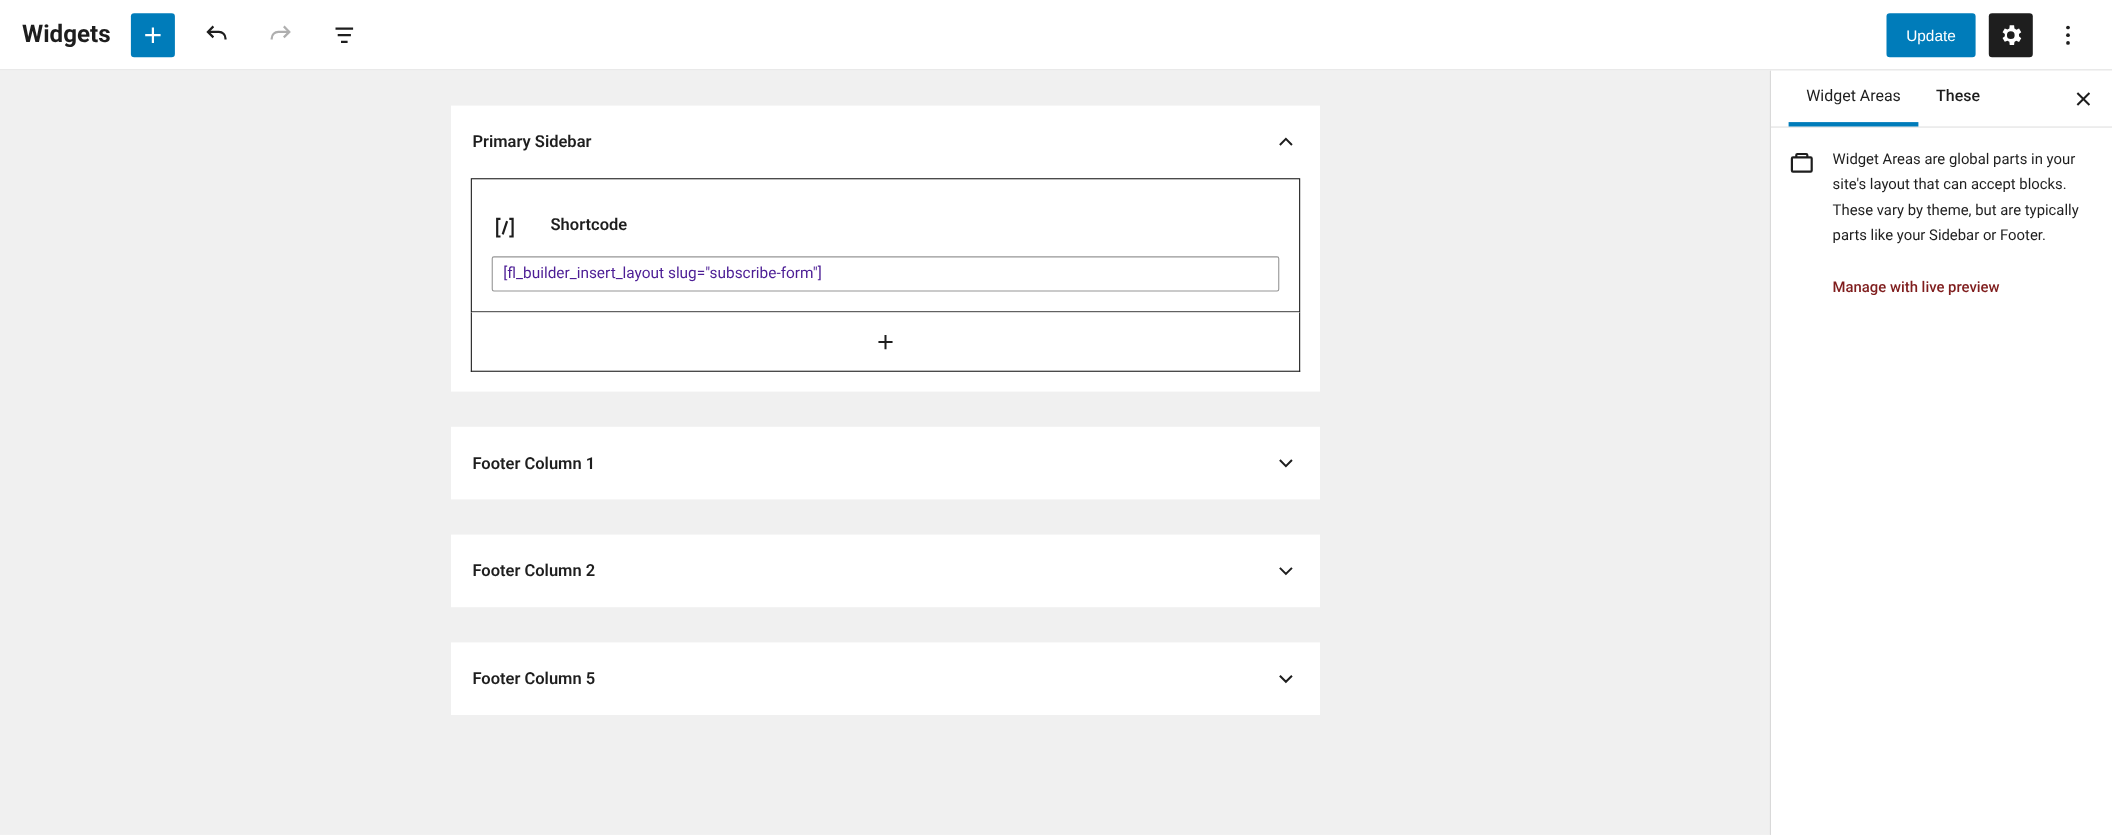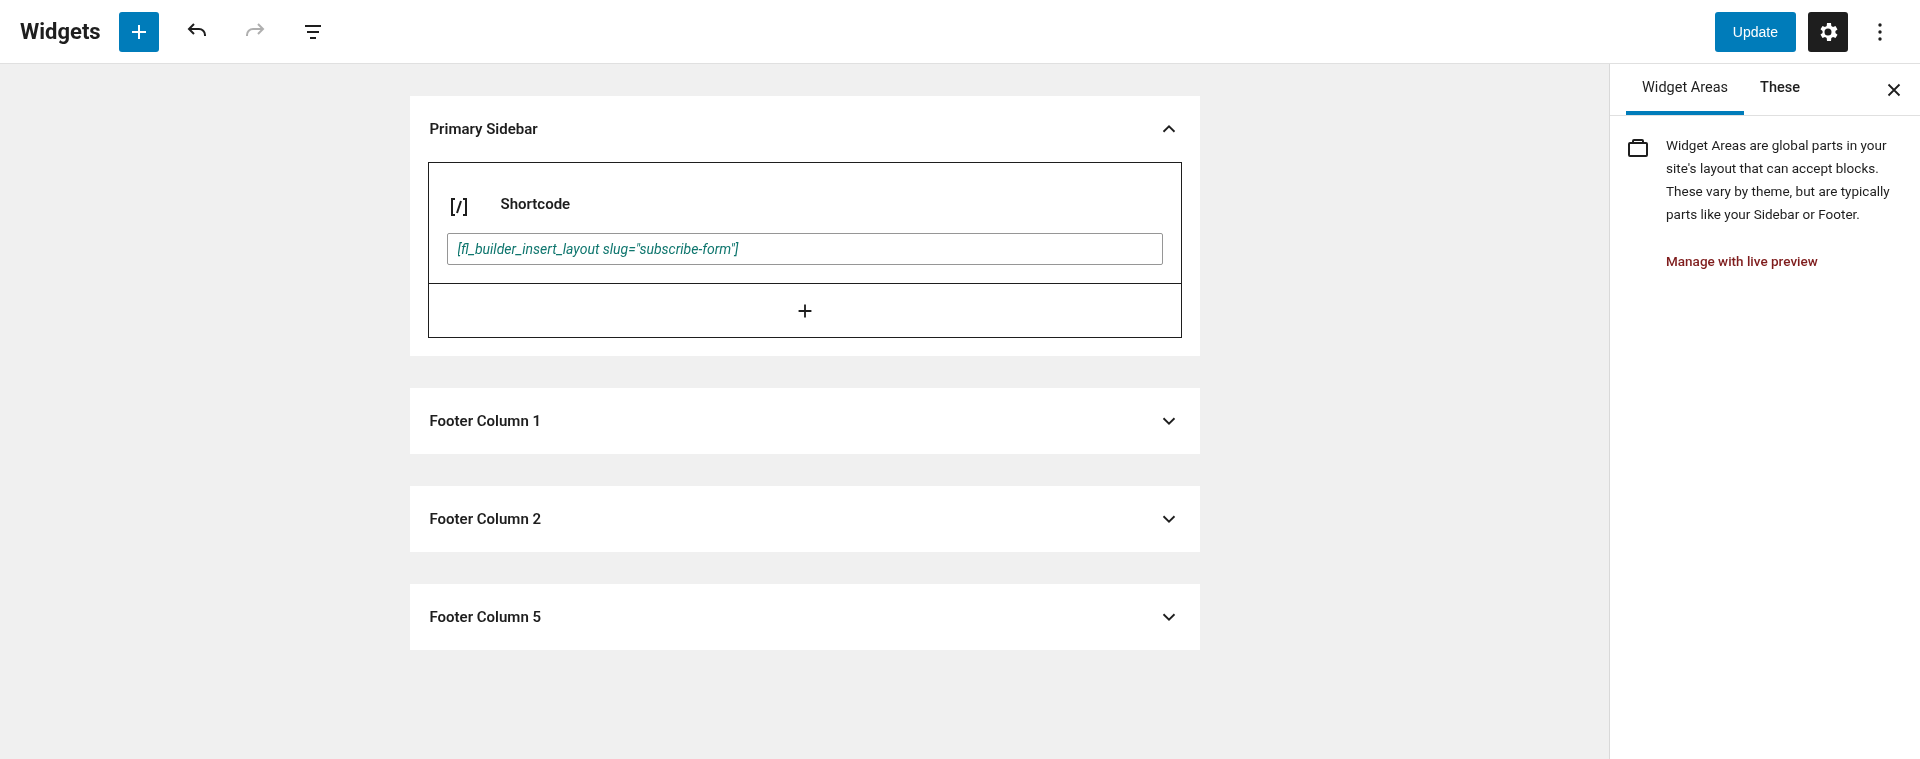--- a/index.html
+++ b/index.html
@@ -83,24 +83,23 @@
   .shortcode-head { display: flex; gap: 30px; margin-bottom: 14px; margin-top: 16px; }
   .shortcode-head .lbl { font-weight: 600; font-size: 15px; }
   .shortcode-head svg { width: 24px; height: 24px; }
 
   .shortcode-input {
     width: 100%;
     border: 1px solid #969696;
     padding: 7px 10px;
     font-size: 14px;
     font-family: inherit;
-    color: #0f766e;
+    color: #4c1d95;
     background:#fff;
     border-radius: 2px;
-    font-style: italic;
   }
 
   .add-block {
     border: 1px solid #1e1e1e;
     border-top: 0;
     height: 54px;
     display: flex; align-items: center; justify-content: center;
     cursor: pointer;
     background:#fff;
   }

